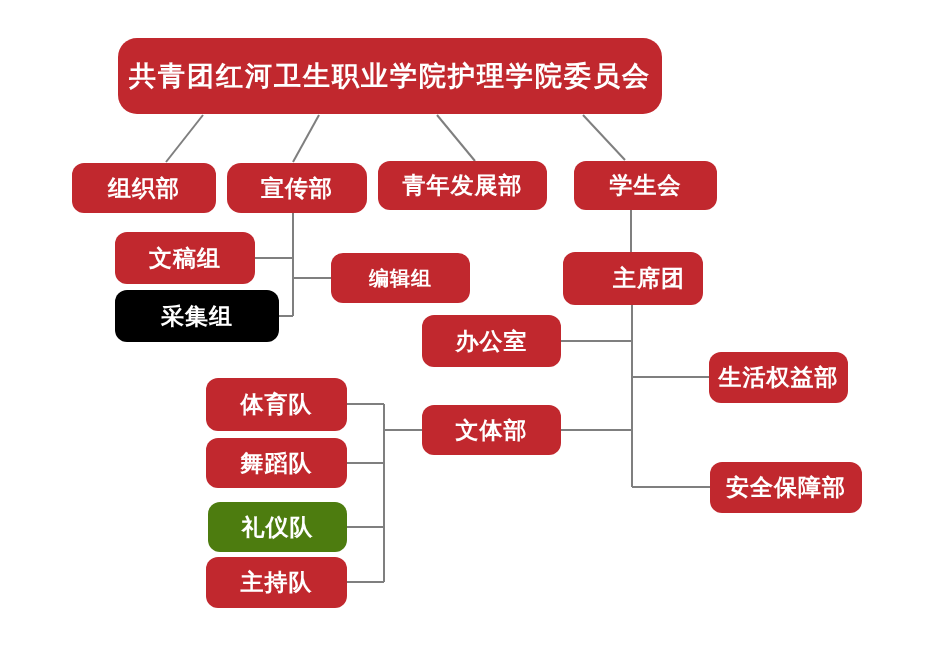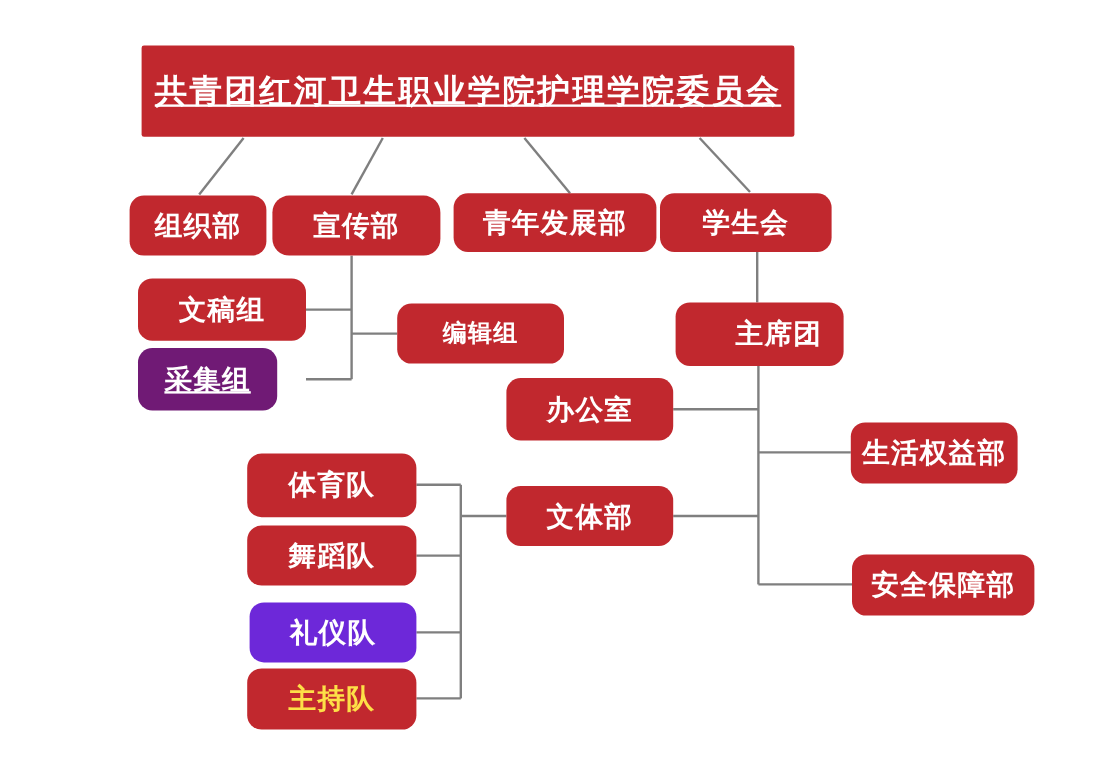--- a/index.html
+++ b/index.html
@@ -30,23 +30,22 @@
     color: #ffffff;
     font-weight: bold;
     border-radius: 12px;
     line-height: 1;
     letter-spacing: 1px;
     white-space: nowrap;
     box-sizing: border-box;
     text-align: center;
   }
   .node.root {
-    border-radius: 2px;
+    border-radius: 19px;
     letter-spacing: 2px;
-    text-decoration: underline;
   }
 </style>
 </head>
 <body>
 
 <div id="canvas">
   <svg id="edge-layer" viewBox="0 0 929 651" xmlns="http://www.w3.org/2000/svg">
       <line x1="203" y1="115" x2="166" y2="162" stroke="#7f7f7f" stroke-width="2"></line>
       <line x1="319" y1="115" x2="293" y2="162" stroke="#7f7f7f" stroke-width="2"></line>
       <line x1="437" y1="115" x2="475" y2="161" stroke="#7f7f7f" stroke-width="2"></line>
@@ -63,30 +62,30 @@
       <line x1="632" y1="487" x2="710" y2="487" stroke="#7f7f7f" stroke-width="2"></line>
       <line x1="384" y1="404" x2="384" y2="582" stroke="#7f7f7f" stroke-width="2"></line>
       <line x1="347" y1="404" x2="384" y2="404" stroke="#7f7f7f" stroke-width="2"></line>
       <line x1="347" y1="463" x2="384" y2="463" stroke="#7f7f7f" stroke-width="2"></line>
       <line x1="347" y1="527" x2="384" y2="527" stroke="#7f7f7f" stroke-width="2"></line>
       <line x1="347" y1="582" x2="384" y2="582" stroke="#7f7f7f" stroke-width="2"></line>
       <line x1="384" y1="430" x2="422" y2="430" stroke="#7f7f7f" stroke-width="2"></line>
     </svg>
   <div id="node-layer">
       <div class="node root" style="left: 118px; top: 38px; width: 544px; height: 76px; font-size: 27px; background: rgb(193, 40, 46); color: rgb(255, 255, 255);">共青团红河卫生职业学院护理学院委员会</div>
-      <div class="node" style="left: 72px; top: 163px; width: 114px; height: 50px; font-size: 23px; background: rgb(193, 40, 46); color: rgb(255, 255, 255); margin-left: 36px;">组织部</div>
+      <div class="node" style="left: 72px; top: 163px; width: 144px; height: 50px; font-size: 23px; background: rgb(193, 40, 46); color: rgb(255, 255, 255);">组织部</div>
       <div class="node" style="left: 227px; top: 163px; width: 140px; height: 50px; font-size: 23px; background: rgb(193, 40, 46); color: rgb(255, 255, 255); border-radius: 14px;">宣传部</div>
       <div class="node" style="left: 378px; top: 161px; width: 169px; height: 49px; font-size: 23px; background: rgb(193, 40, 46); color: rgb(255, 255, 255); text-align: right;">青年发展部</div>
-      <div class="node" style="left: 550px; top: 161px; width: 143px; height: 49px; font-size: 23px; background: rgb(193, 40, 46); color: rgb(255, 255, 255);">学生会</div>
+      <div class="node" style="left: 574px; top: 161px; width: 143px; height: 49px; font-size: 23px; background: rgb(193, 40, 46); color: rgb(255, 255, 255);">学生会</div>
       <div class="node" style="left: 115px; top: 232px; width: 140px; height: 52px; font-size: 23px; background: rgb(193, 40, 46); color: rgb(255, 255, 255);">文稿组</div>
-      <div class="node" style="left: 115px; top: 290px; width: 116px; height: 52px; font-size: 23px; background: #701a75; color: rgb(255, 255, 255); text-decoration: underline;">采集组</div>
+      <div class="node" style="left: 115px; top: 290px; width: 164px; height: 52px; font-size: 23px; background: #000000; color: rgb(255, 255, 255);">采集组</div>
       <div class="node" style="left: 331px; top: 253px; width: 139px; height: 50px; font-size: 20px; background: rgb(193, 40, 46); color: rgb(255, 255, 255);">编辑组</div>
       <div class="node" style="left: 563px; top: 252px; width: 140px; height: 53px; font-size: 23px; background: rgb(193, 40, 46); color: rgb(255, 255, 255); padding-left: 32px;">主席团</div>
       <div class="node" style="left: 422px; top: 315px; width: 139px; height: 52px; font-size: 23px; background: rgb(193, 40, 46); color: rgb(255, 255, 255);">办公室</div>
       <div class="node" style="left: 422px; top: 405px; width: 139px; height: 50px; font-size: 23px; background: rgb(193, 40, 46); color: rgb(255, 255, 255);">文体部</div>
       <div class="node" style="left: 709px; top: 352px; width: 139px; height: 51px; font-size: 23px; background: rgb(193, 40, 46); color: rgb(255, 255, 255);">生活权益部</div>
       <div class="node" style="left: 710px; top: 462px; width: 152px; height: 51px; font-size: 23px; background: rgb(193, 40, 46); color: rgb(255, 255, 255);">安全保障部</div>
       <div class="node" style="left: 206px; top: 378px; width: 141px; height: 53px; font-size: 23px; background: rgb(193, 40, 46); color: rgb(255, 255, 255);">体育队</div>
       <div class="node" style="left: 206px; top: 438px; width: 141px; height: 50px; font-size: 23px; background: rgb(193, 40, 46); color: rgb(255, 255, 255);">舞蹈队</div>
-      <div class="node" style="left: 208px; top: 502px; width: 139px; height: 50px; font-size: 23px; background: #6d28d9; color: rgb(255, 255, 255);">礼仪队</div>
-      <div class="node" style="left: 206px; top: 557px; width: 141px; height: 51px; font-size: 23px; background: rgb(193, 40, 46); color: #fde047;">主持队</div>
+      <div class="node" style="left: 208px; top: 502px; width: 139px; height: 50px; font-size: 23px; background: #4d7c0f; color: rgb(255, 255, 255);">礼仪队</div>
+      <div class="node" style="left: 206px; top: 557px; width: 141px; height: 51px; font-size: 23px; background: rgb(193, 40, 46); color: #ffffff;">主持队</div>
     </div>
 </div>
 
 </body></html>

